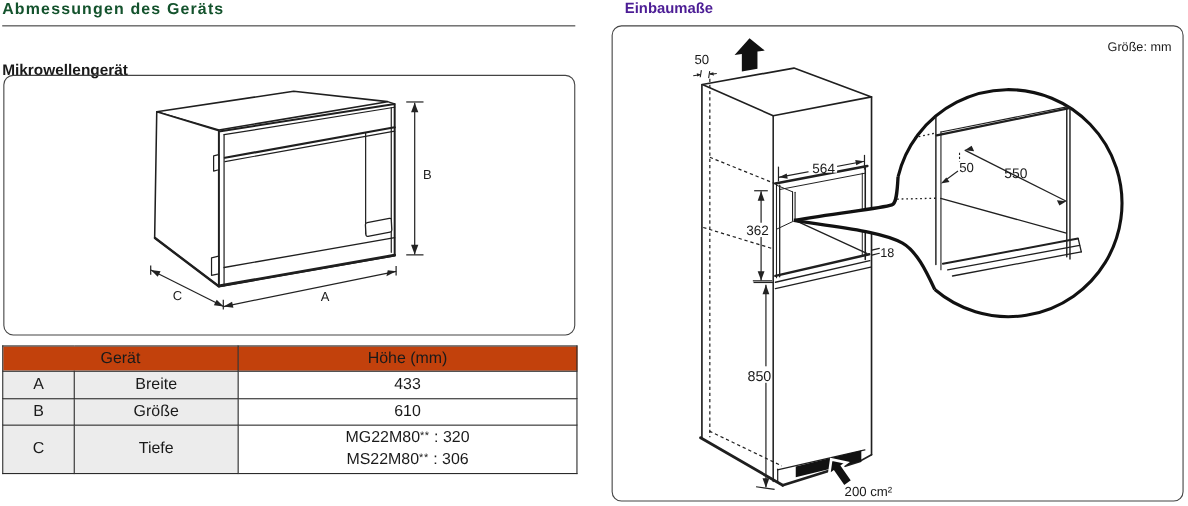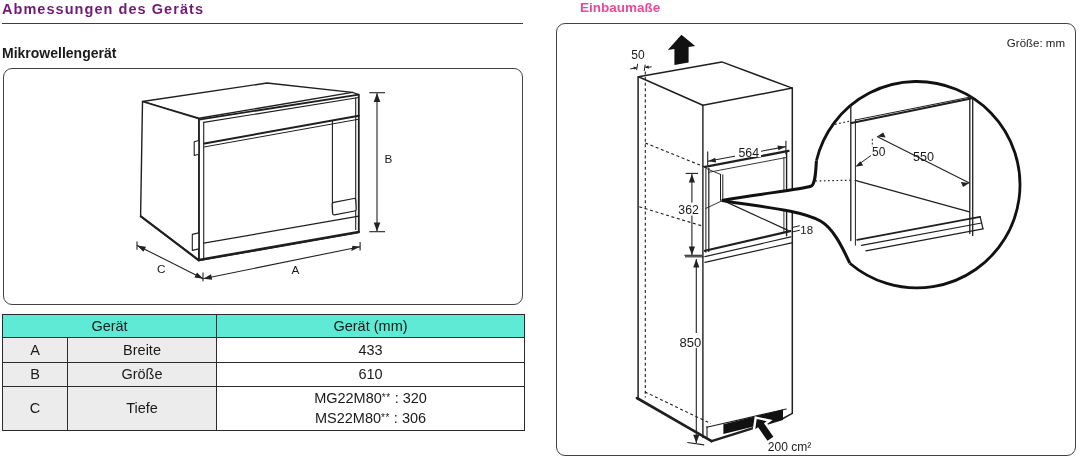--- a/index.html
+++ b/index.html
@@ -1,26 +1,26 @@
 <!DOCTYPE html>
 <html><head>
 <meta charset="utf-8">
 <style>
   html,body{margin:0;padding:0;background:#fff;}
   body{width:1080px;height:460px;position:relative;font-family:"Liberation Sans",sans-serif;color:#1a1a1a;overflow:hidden;}
-  .t1{position:absolute;left:2px;top:2.3px;font-size:14.5px;font-weight:bold;letter-spacing:1.05px;color:#701a75;line-height:1;}
+  .t1{position:absolute;left:2px;top:2.3px;font-size:14.5px;font-weight:bold;letter-spacing:1.05px;color:#14532d;line-height:1;}
   .rule{position:absolute;left:2px;top:23px;width:521px;height:1.4px;background:#3d3d3d;}
-  .t2{position:absolute;left:2px;top:46px;font-size:14px;font-weight:bold;color:#1a1a1a;line-height:1.1;}
-  .t3{position:absolute;left:580px;top:1px;font-size:13.5px;font-weight:bold;color:#ec4899;line-height:1.1;}
+  .t2{position:absolute;left:2px;top:56px;font-size:14px;font-weight:bold;color:#1a1a1a;line-height:1.1;}
+  .t3{position:absolute;left:568px;top:1px;font-size:13.5px;font-weight:bold;color:#4c1d95;line-height:1.1;}
   .boxL{position:absolute;left:3px;top:68px;width:520px;height:237px;border:1.5px solid #444;border-radius:9px;box-sizing:border-box;}
   .boxR{position:absolute;left:556px;top:23px;width:520px;height:433px;border:1.5px solid #444;border-radius:9px;box-sizing:border-box;}
   .gmm{position:absolute;left:963px;top:37px;width:102px;text-align:right;font-size:11.5px;color:#1a1a1a;}
   table.dim{position:absolute;left:2px;top:314px;border-collapse:collapse;table-layout:fixed;width:522px;font-size:14.5px;color:#1a1a1a;}
   table.dim td{border:1.75px solid #2b2b2b;text-align:center;vertical-align:middle;padding:0;}
-  td.hd{background:#5eead4;height:21.5px;}
+  td.hd{background:#c2410c;height:21.5px;}
   td.lg{background:#ececec;}
   svg{position:absolute;left:0;top:0;}
   .st{font-size:10px;letter-spacing:0.5px;vertical-align:2.5px;}
 </style>
 </head>
 <body>
 <div class="t1">Abmessungen des Geräts</div>
 <div class="rule"></div>
 <div class="t2">Mikrowellengerät</div>
 <div class="t3">Einbaumaße</div>
@@ -29,21 +29,21 @@
 <div class="gmm">Größe: mm</div>
 <table class="dim">
   <colgroup>
       <col style="width:65px">
       <col style="width:149px">
       <col style="width:308px">
     </colgroup>
   <tbody>
       <tr>
         <td class="hd" colspan="2">Gerät</td>
-        <td class="hd">Gerät (mm)</td>
+        <td class="hd">Höhe (mm)</td>
       </tr>
   <tr>
         <td class="lg" style="height:24px">A</td>
         <td class="lg">Breite</td>
         <td>433</td>
       </tr>
   <tr>
         <td class="lg" style="height:23.5px">B</td>
         <td class="lg">Größe</td>
         <td>610</td>

